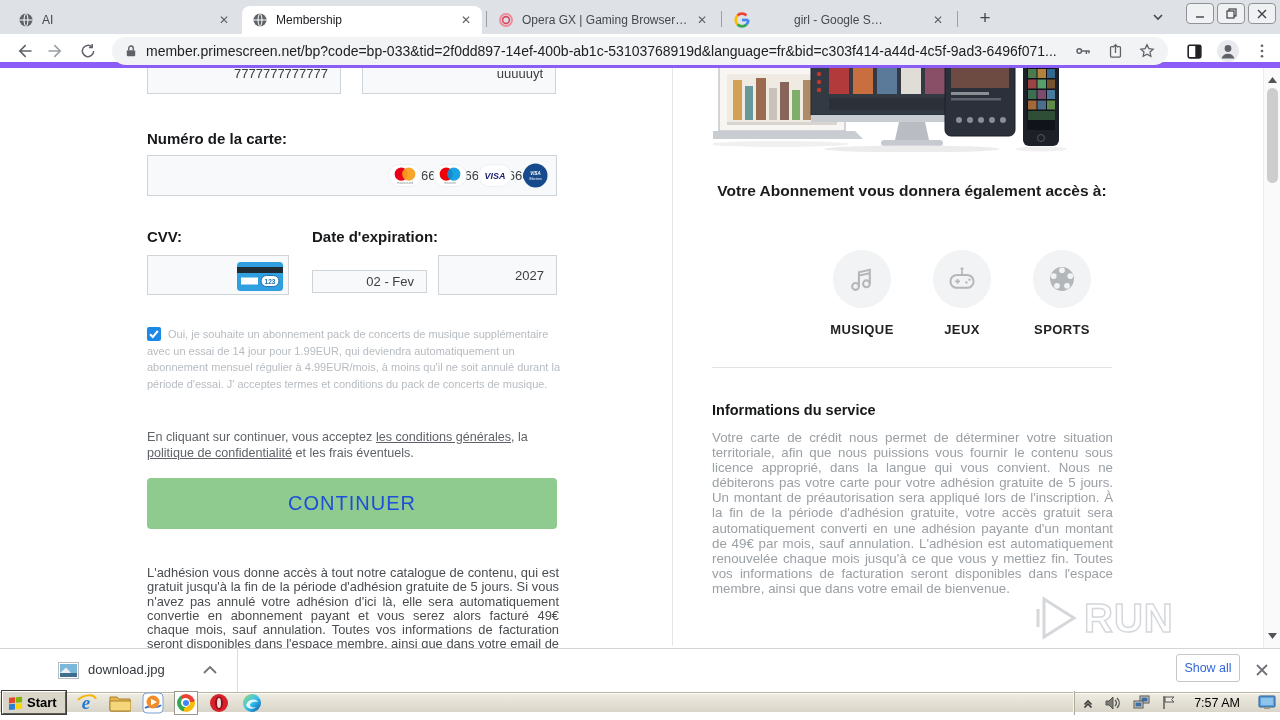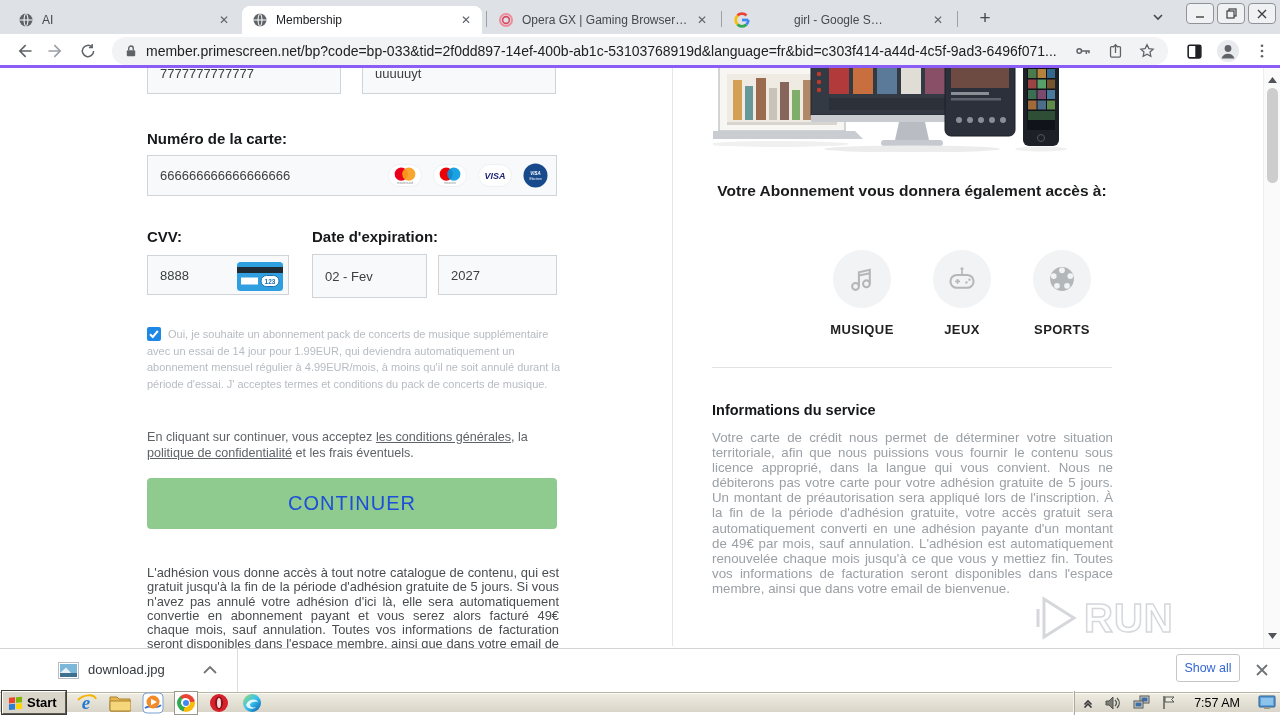--- a/index.html
+++ b/index.html
@@ -13,29 +13,29 @@
   .tab.active { background:#fff; border-radius:8px 8px 0 0; color:#202124; }
   .tab .title { flex:1; white-space:nowrap; overflow:hidden; text-overflow:ellipsis; margin:0 6px 0 8px; }
   .tab .x { color:#5f6368; font-size:12px; width:16px; height:16px; line-height:16px; text-align:center; border-radius:8px; }
   .tabsep { position:absolute; top:11px; width:1px; height:16px; background:#9aa0a6; }
   .newtab { position:absolute; top:7px; left:972px; width:26px; height:22px; font-size:19px; color:#45494d; text-align:center; line-height:21px; border-radius:4px; }
   .tabchev { position:absolute; top:9px; left:1150px; }
   .winctl { position:absolute; top:3px; height:22px; display:flex; gap:3px; left:1186px; }
   .winbtn { width:28px; height:21px; border:1px solid #8f9399; border-radius:4px; background:#f0f1f3; display:flex; align-items:center; justify-content:center; color:#3c4043; font-size:11px; }
 
   
-  .toolbar { position:absolute; left:0; top:34px; width:1280px; height:34px; background:#fff; border-bottom:3px solid #8b5cf6; }
+  .toolbar { position:absolute; left:0; top:34px; width:1280px; height:34px; background:#fff; border-bottom:6px solid #8b5cf6; }
   .navic { position:absolute; top:5px; width:24px; height:24px; display:flex; align-items:center; justify-content:center; border-radius:12px; }
   .omnibox { position:absolute; left:112px; top:3px; width:1056px; height:28px; background:#f1f3f4; border-radius:14px; display:flex; align-items:center; padding:0 10px 0 12px; }
   .omnibox .url { flex:1; font-size:14px; color:#202124; white-space:nowrap; overflow:hidden; margin-left:8px; }
   .obic { width:22px; height:22px; display:flex; align-items:center; justify-content:center; margin-left:10px; }
 
   
   .content { position:absolute; left:0; top:68px; width:1280px; height:580px; background:#fff; overflow:hidden; }
-  .field { position:absolute; background:#f7f9fa; border:1px solid #cfd4d8; font-size:13px; color:#3c4043; display:flex; align-items:center; padding:0 12px; }
+  .field { position:absolute; background:#f7f9fa; border:1px solid #cfd4d8; font-size:13px; color:#3c4043; display:flex; align-items:center; padding:0 12px;justify-content:flex-end; }
   .flabel { position:absolute; font-size:15px; font-weight:bold; color:#17181a; }
   .brands { position:absolute; right:8px; top:0; height:100%; display:flex; align-items:center; gap:11px; }
   .chkrow { position:absolute; font-size:11px; line-height:16.5px; color:#b7bcc1; text-align:left; }
   .chkbox { display:inline-block; width:14px; height:14px; background:#1e88e5; border-radius:2px; vertical-align:-3px; margin-right:7px; }
   .legal { position:absolute; font-size:12.6px; line-height:16px; color:#5f6368; }
   .legal a { color:#5f6368; text-decoration:underline; }
   .cbtn { position:absolute; background:#8fcb8f; border-radius:4px; color:#1d4ed8; font-size:20px; letter-spacing:1px; display:flex; align-items:center; justify-content:center; }
   .para { position:absolute; text-align:justify; color:#4a4d50; font-size:12.9px; line-height:14.3px; overflow:hidden; }
   .vdiv { position:absolute; left:672px; top:0; width:1px; height:578px; background:#e4e6e8; }
   .rhead { position:absolute; left:712px; width:400px; text-align:center; font-weight:bold; font-size:15.5px; line-height:21px; color:#1b1c1e; }
@@ -244,21 +244,21 @@
     <div class="field" style="left:147px;top:187px;width:142px;height:40px;">
       <span>8888</span>
       <svg style="position:absolute;right:3px;top:4px;" width="50" height="33" viewBox="0 0 50 33">
           <rect x="2" y="2" width="46" height="29" rx="3.5" fill="#2f9fe0"></rect>
           <rect x="2" y="7" width="46" height="6" fill="#1f2a33"></rect>
           <rect x="6" y="17.5" width="17" height="7" fill="#fff"></rect>
           <rect x="26" y="15.5" width="18" height="11" rx="5.5" fill="#fff" stroke="#1b6fae"></rect>
           <text x="35" y="23.5" font-size="6.5" font-weight="bold" fill="#1b6fae" text-anchor="middle" font-family="Liberation Sans, sans-serif">123</text>
         </svg>
     </div>
-    <div class="field" style="left:312px;top:186px;width:115px;height:44px;">
+    <div class="field" style="left:312px;top:202px;width:115px;height:23px;">
         <span>02 - Fev</span>
       </div>
     <div class="field" style="left:438px;top:187px;width:119px;height:40px;">
         <span>2027</span>
       </div>
 
     <div class="chkrow" style="left:147px;top:258px;width:414px;">
       <span class="chkbox"><svg width="14" height="14" viewBox="0 0 14 14">
             <path d="M3 7.2l2.8 2.8 5-6" fill="none" stroke="#fff" stroke-width="2"></path>
           </svg></span><span>Oui, je souhaite un abonnement pack de concerts de musique supplémentaire avec un essai de 14 jour pour 1.99EUR, qui deviendra automatiquement un abonnement mensuel régulier à 4.99EUR/mois, à moins qu'il ne soit annulé durant la période d'essai. J' acceptes termes et conditions du pack de concerts de musique.</span>

